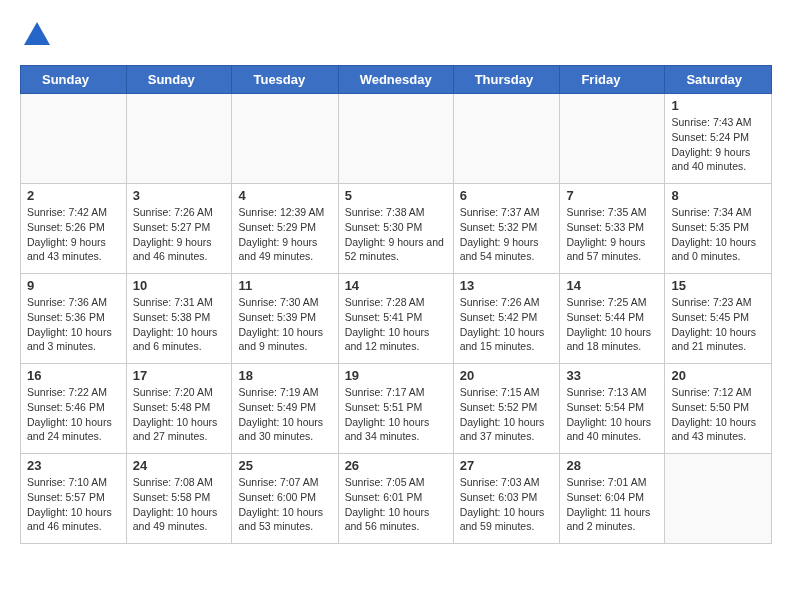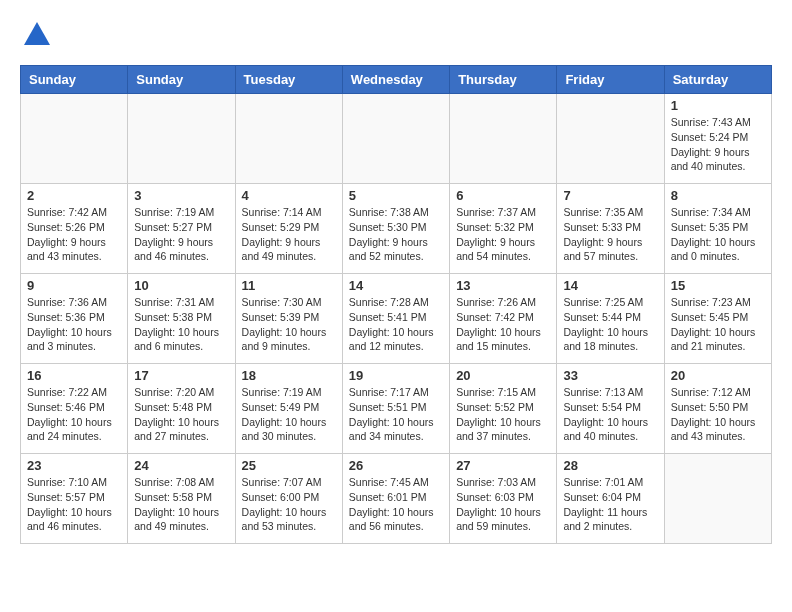--- a/index.html
+++ b/index.html
@@ -45,21 +45,21 @@
       color: #555;
     }
     .calendar {
       width: 100%;
       border-collapse: collapse;
       border: 1px solid #ccc;
     }
     .calendar th {
       background: #3a6fc4;
       color: #fff;
-      padding: 6px 8px;
+      padding: 6px 21px;
       text-align: left;
       font-size: 13px;
       border: 1px solid #2a5aa8;
     }
     .calendar td {
       vertical-align: top;
       padding: 4px 6px;
       border: 1px solid #ccc;
       width: calc(100% / 7);
       min-height: 80px;
@@ -136,27 +136,27 @@
       </tr>
       <tr class="week-row">
         <td>
           <span class="day-number">2</span>
           <div class="day-info">Sunrise: 7:42 AM
 Sunset: 5:26 PM
 Daylight: 9 hours and 43 minutes.</div>
         </td>
         <td>
           <span class="day-number">3</span>
-          <div class="day-info">Sunrise: 7:19 AM
+          <div class="day-info">Sunrise: 7:26 AM
 Sunset: 5:27 PM
 Daylight: 9 hours and 46 minutes.</div>
         </td>
         <td>
           <span class="day-number">4</span>
-          <div class="day-info">Sunrise: 7:14 AM
+          <div class="day-info">Sunrise: 12:39 AM
 Sunset: 5:29 PM
 Daylight: 9 hours and 49 minutes.</div>
         </td>
         <td>
           <span class="day-number">5</span>
           <div class="day-info">Sunrise: 7:38 AM
 Sunset: 5:30 PM
 Daylight: 9 hours and 52 minutes.</div>
         </td>
         <td>
@@ -199,21 +199,21 @@
         </td>
         <td>
           <span class="day-number">14</span>
           <div class="day-info">Sunrise: 7:28 AM
 Sunset: 5:41 PM
 Daylight: 10 hours and 12 minutes.</div>
         </td>
         <td>
           <span class="day-number">13</span>
           <div class="day-info">Sunrise: 7:26 AM
-Sunset: 7:42 PM
+Sunset: 5:42 PM
 Daylight: 10 hours and 15 minutes.</div>
         </td>
         <td>
           <span class="day-number">14</span>
           <div class="day-info">Sunrise: 7:25 AM
 Sunset: 5:44 PM
 Daylight: 10 hours and 18 minutes.</div>
         </td>
         <td>
           <span class="day-number">15</span>
@@ -280,21 +280,21 @@
 Daylight: 10 hours and 49 minutes.</div>
         </td>
         <td>
           <span class="day-number">25</span>
           <div class="day-info">Sunrise: 7:07 AM
 Sunset: 6:00 PM
 Daylight: 10 hours and 53 minutes.</div>
         </td>
         <td>
           <span class="day-number">26</span>
-          <div class="day-info">Sunrise: 7:45 AM
+          <div class="day-info">Sunrise: 7:05 AM
 Sunset: 6:01 PM
 Daylight: 10 hours and 56 minutes.</div>
         </td>
         <td>
           <span class="day-number">27</span>
           <div class="day-info">Sunrise: 7:03 AM
 Sunset: 6:03 PM
 Daylight: 10 hours and 59 minutes.</div>
         </td>
         <td>

